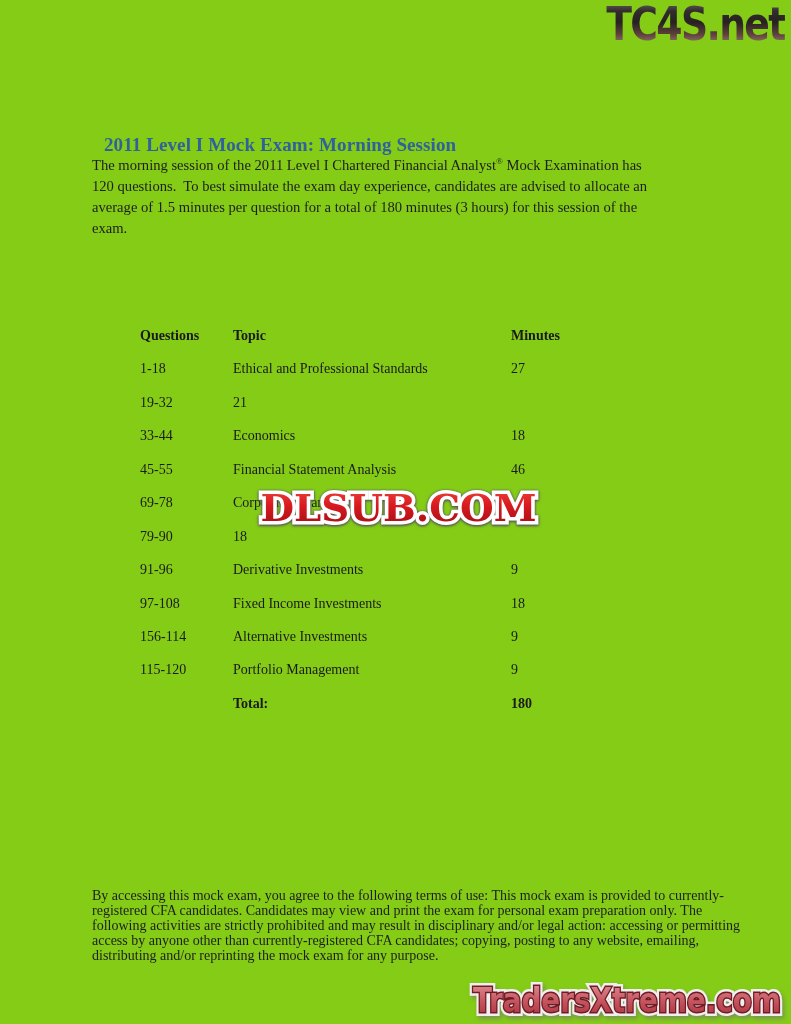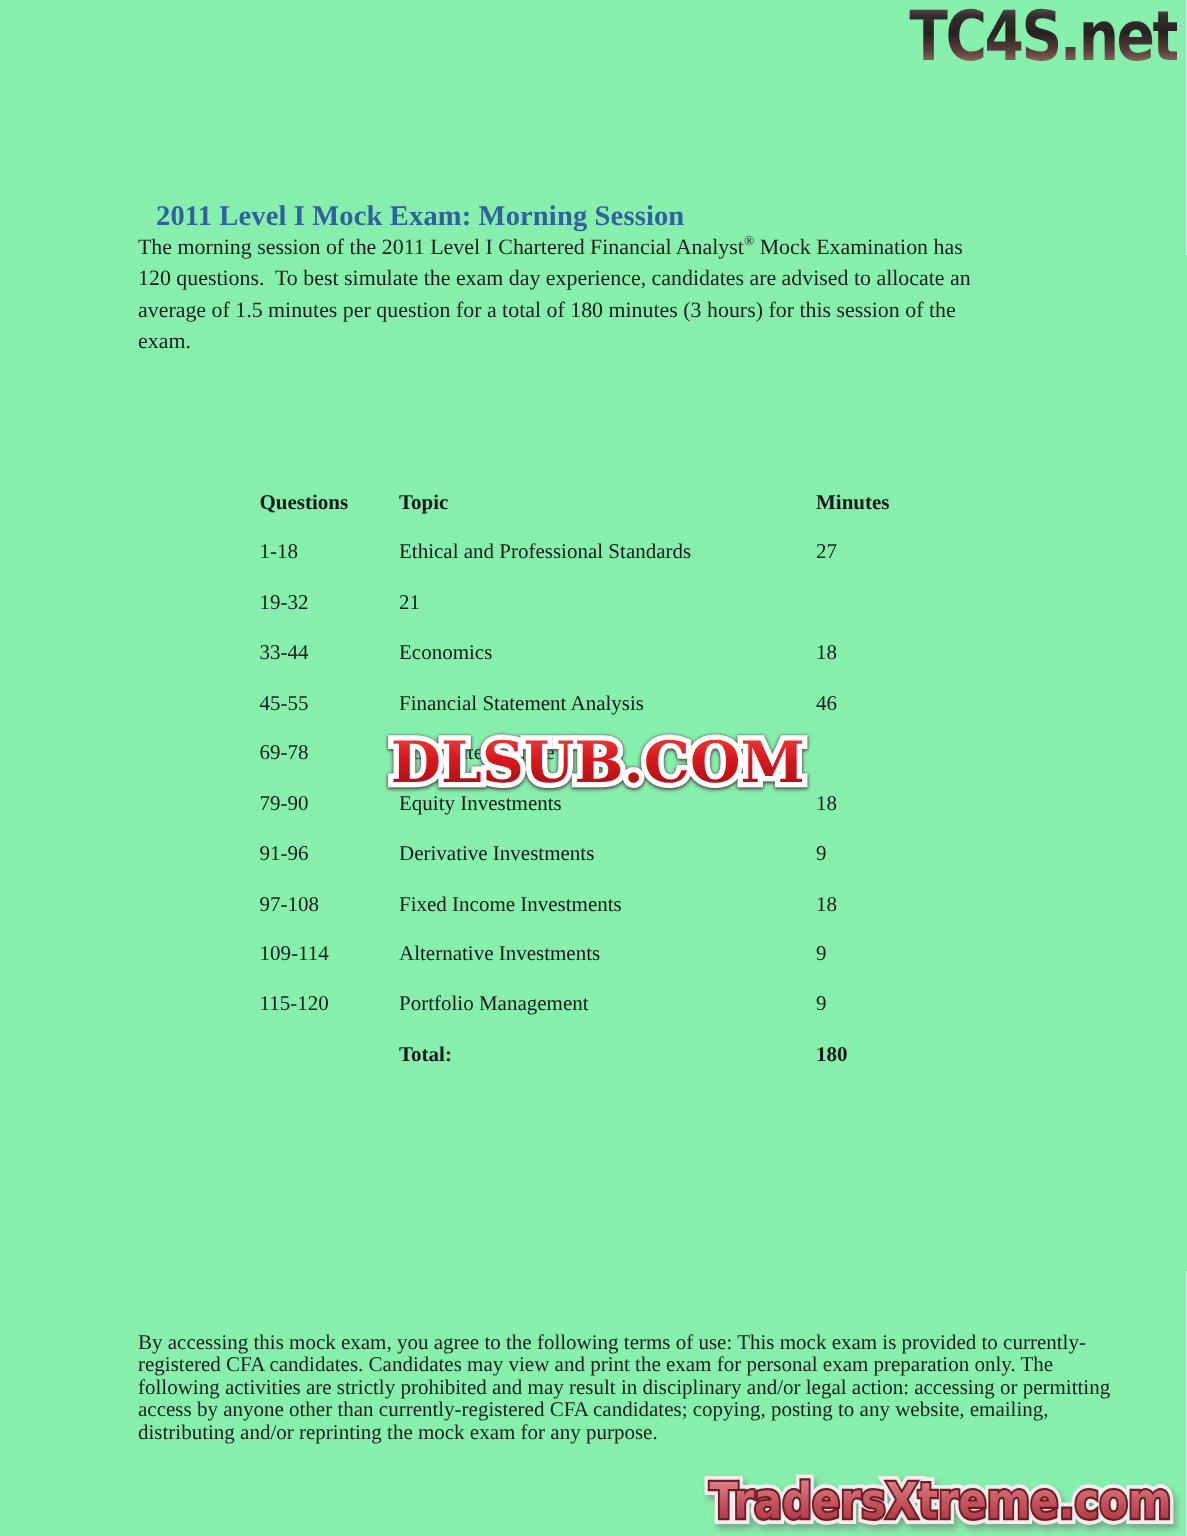--- a/index.html
+++ b/index.html
@@ -1,17 +1,17 @@
 <!DOCTYPE html>
 <html><head>
 <meta charset="utf-8">
 <style>
   html,body{margin:0;padding:0;background:#ffffff;}
   .page{
-    position:relative;width:791px;height:1024px;background:#86efac;overflow:hidden;
+    position:relative;width:791px;height:1024px;background:#84cc16;overflow:hidden;
     font-family:"Liberation Serif",serif;color:#1c1c1c;
   }
 
   
   .tc4s{position:absolute;top:1px;right:6px;line-height:1;}
   .tc4s .gradtext{
     display:inline-block;
     font-family:"DejaVu Sans",sans-serif;font-weight:bold;font-size:46px;letter-spacing:-2px;
     background:linear-gradient(180deg,#6b6667 0%,#332c2d 22%,#272122 46%,#5d403c 72%,#927468 92%,#a5968d 100%);
     -webkit-background-clip:text;background-clip:text;color:transparent;
@@ -24,21 +24,21 @@
   }
 
   .intro{
     position:absolute;left:92px;top:155px;width:655px;margin:0;
     font-size:14.6px;line-height:21px;white-space:pre-wrap;color:#1e1e1e;
   }
   .intro sup{font-size:9px;line-height:0;}
 
   .sched{position:absolute;left:140px;top:327px;font-size:14px;color:#1a1a1a;}
   .tr{display:grid;grid-template-columns:93px 278px 80px;height:33.45px;align-items:start;}
-  .tr span{display:block;line-height:17px;margin-left:33px;}
+  .tr span{display:block;line-height:17px;}
   .th span,.total-row span{font-weight:bold;}
 
   
   .wm-center{position:absolute;left:251px;top:484px;z-index:5;}
 
   .terms{
     position:absolute;left:92px;top:888px;width:660px;margin:0;
     font-size:14px;line-height:15px;white-space:pre-wrap;color:#1e1e1e;
   }
 
@@ -87,35 +87,34 @@
       <span>Financial Statement Analysis</span>
       <span>46</span>
     </div>
     <div class="tr">
       <span>69-78</span>
       <span>Corporate Finance</span>
       <span></span>
     </div>
     <div class="tr">
       <span>79-90</span>
-      <span>Equity Investments</span>
       <span>18</span>
     </div>
     <div class="tr">
       <span>91-96</span>
       <span>Derivative Investments</span>
       <span>9</span>
     </div>
     <div class="tr">
       <span>97-108</span>
       <span>Fixed Income Investments</span>
       <span>18</span>
     </div>
     <div class="tr">
-      <span>109-114</span>
+      <span>156-114</span>
       <span>Alternative Investments</span>
       <span>9</span>
     </div>
     <div class="tr">
       <span>115-120</span>
       <span>Portfolio Management</span>
       <span>9</span>
     </div>
     <div class="tr total-row">
       <span></span>

